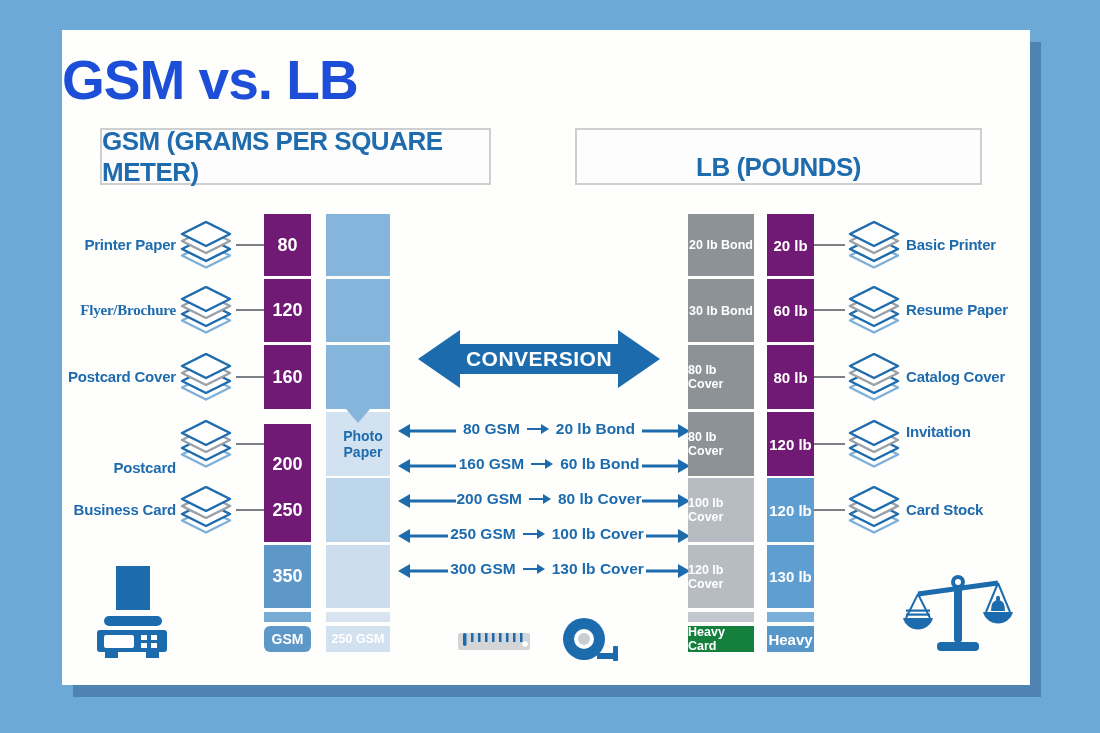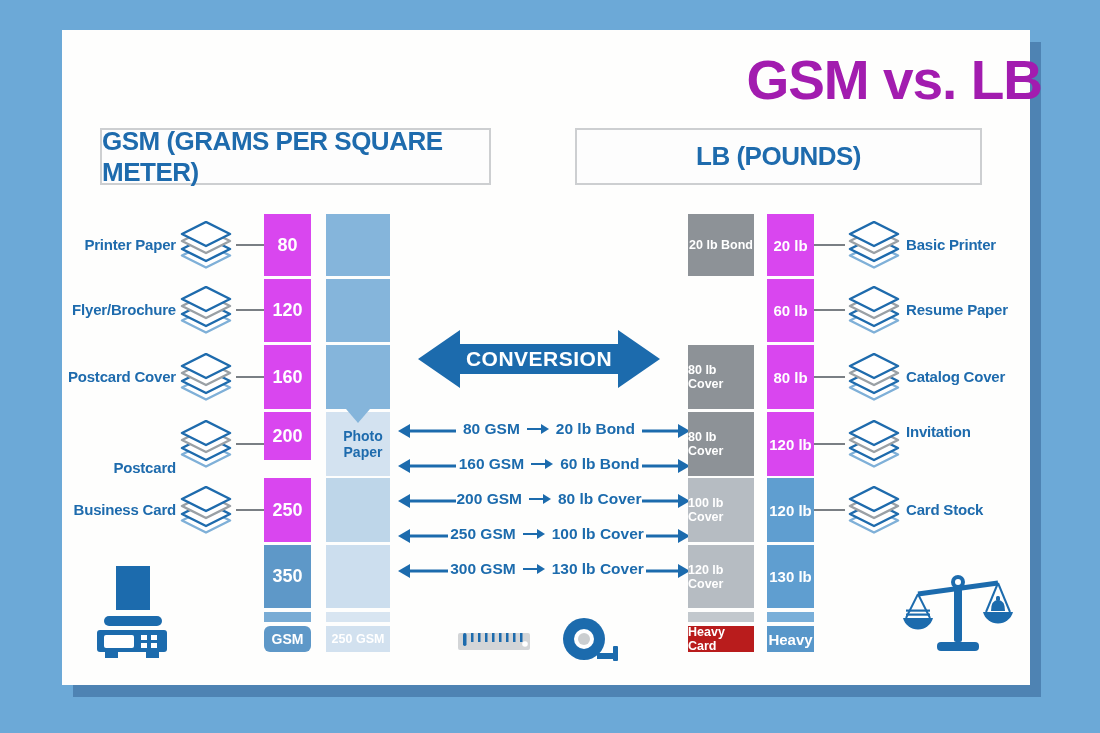--- a/index.html
+++ b/index.html
@@ -7,51 +7,51 @@
     width:1100px;height:733px;position:relative;overflow:hidden;
     background:#6CA9D7;
     font-family:"Liberation Sans", sans-serif;
   }
   .card{
     position:absolute;left:62px;top:30px;width:968px;height:655px;
     background:#FEFEFD;
     box-shadow:11px 12px 0 #4E83B3;
   }
   .title{
-    position:absolute;top:18px;left:0;width:100%;text-align:right;
-    font-size:55px;font-weight:bold;color:#a21caf;letter-spacing:-1px;padding-left:12px;
+    position:absolute;top:18px;left:0;width:100%;text-align:left;
+    font-size:55px;font-weight:bold;color:#1d4ed8;letter-spacing:-1px;
   }
   .hbox{
     position:absolute;top:98px;height:53px;background:#FDFDFD;
     border:2px solid #CDCFD1;display:flex;align-items:center;justify-content:center;
     font-size:26px;font-weight:bold;color:#1E6BAD;letter-spacing:-0.5px;
   }
   .hbox.gsm{left:38px;width:387px;}
-  .hbox.lb{left:513px;width:403px;}
+  .hbox.lb{left:513px;width:403px;align-items:flex-end;}
   .cell{
     position:absolute;display:flex;align-items:center;justify-content:center;
     color:#fff;font-weight:bold;
   }
   .c1{left:202px;width:47px;font-size:18px;}
   .c2{left:264px;width:64px;font-size:13px;}
   .c3{left:626px;width:66px;font-size:12.5px;}
   .c4{left:705px;width:47px;font-size:15px;}
-  .blue-dark{background:#d946ef;}
+  .blue-dark{background:#701a75;}
   .blue-mid{background:#5E98C8;}
   .blue-strip1{background:#79ACD5;}
   .c2-top{background:#85B5DB;}
   .c2-photo{background:#D3E2F0;color:#1E6BAD;font-size:14px;line-height:16px;text-align:center;}
   .c2-5{background:#BED6E9;}
   .c2-6{background:#CCDEEE;}
   .c2-strip{background:#D8E5F1;}
   .c2-footer{background:#D2E1EF;font-size:12.5px;}
   .gray-dark{background:#8D9297;}
   .gray-light{background:#B6BCC2;}
   .gray-strip{background:#C2C8CD;}
-  .gray-footer{background:#b91c1c;font-size:12.5px;}
+  .gray-footer{background:#15803d;font-size:12.5px;}
   .lb-light{background:#5F9ED0;}
   .lb-strip{background:#79AFD9;}
   .lb-footer{background:#5897CA;}
   .notch{
     position:absolute;left:284px;top:379px;width:0;height:0;
     border-left:12px solid transparent;border-right:12px solid transparent;
     border-top:14px solid #85B5DB;
   }
   .side-label{
     position:absolute;height:20px;line-height:20px;
@@ -89,21 +89,21 @@
   <div class="title">GSM vs. LB</div>
 
   <div class="hbox gsm">
     <span>GSM (GRAMS PER SQUARE METER)</span>
   </div>
   <div class="hbox lb">
     <span>LB (POUNDS)</span>
   </div>
 
   <div class="side-label left" style="top:205px;">Printer Paper</div>
-  <div class="side-label left" style="top:270px;">Flyer/Brochure</div>
+  <div class="side-label left" style="top:270px;font-family:Liberation Serif, serif;">Flyer/Brochure</div>
   <div class="side-label left" style="top:337px;">Postcard Cover</div>
   <div class="side-label left" style="top:428px;">Postcard</div>
   <div class="side-label left" style="top:470px;">Business Card</div>
 
   <svg class="stack-icon left" style="top:191px;" viewBox="0 0 52 48">
       <g fill="#fff" stroke-width="2.5" stroke-linejoin="round">
         <polygon points="26,24 50,36 26,48 2,36" stroke="#7FB0D8" transform="translate(0,-1.5)"></polygon>
         <polygon points="26,16 50,28 26,40 2,28" stroke="#1E6BAD"></polygon>
         <polygon points="26,8 50,20 26,32 2,20" stroke="#9AA0A5"></polygon>
         <polygon points="26,1 50,13 26,25 2,13" stroke="#1E6BAD"></polygon>
@@ -144,21 +144,21 @@
 
   <div class="connector left" style="top:214px;"></div>
   <div class="connector left" style="top:279px;"></div>
   <div class="connector left" style="top:346px;"></div>
   <div class="connector left" style="top:413px;"></div>
   <div class="connector left" style="top:479px;"></div>
 
   <div class="cell c1 blue-dark" style="top:184px;height:62px;">80</div>
   <div class="cell c1 blue-dark" style="top:249px;height:63px;">120</div>
   <div class="cell c1 blue-dark" style="top:315px;height:64px;">160</div>
-  <div class="cell c1 blue-dark" style="top:382px;height:48px;">200</div>
+  <div class="cell c1 blue-dark" style="top:394px;height:80px;">200</div>
   <div class="cell c1 blue-dark" style="top:448px;height:64px;">250</div>
   <div class="cell c1 blue-mid" style="top:515px;height:63px;">350</div>
   <div class="cell c1 blue-strip1" style="top:582px;height:10px;"></div>
   <div class="cell c1 blue-mid" style="top:596px;height:26px;font-size:14px;border-radius:6px;">GSM</div>
 
   <div class="cell c2 c2-top" style="top:184px;height:62px;"></div>
   <div class="cell c2 c2-top" style="top:249px;height:63px;"></div>
   <div class="cell c2 c2-top" style="top:315px;height:64px;"></div>
   <div class="cell c2 c2-photo" style="top:382px;height:64px;">
       <span style="width:44px;margin-left:10px;">Photo Paper</span>
@@ -261,20 +261,21 @@
         </svg>
         <span>130 lb Cover</span>
       </div>
     <svg width="44" height="14" viewBox="0 0 44 14">
         <rect x="0" y="5.5" width="33" height="3" fill="#1C6BAD"></rect>
         <polygon points="44,7 32,0 32,14" fill="#1C6BAD"></polygon>
       </svg>
   </div>
 
   <div class="cell c3 gray-dark" style="top:184px;height:62px;">20 lb Bond</div>
+  <div class="cell c3 gray-dark" style="top:249px;height:63px;">30 lb Bond</div>
   <div class="cell c3 gray-dark" style="top:315px;height:64px;">80 lb Cover</div>
   <div class="cell c3 gray-dark" style="top:382px;height:64px;">80 lb Cover</div>
   <div class="cell c3 gray-light" style="top:448px;height:64px;">100 lb Cover</div>
   <div class="cell c3 gray-light" style="top:515px;height:63px;">120 lb Cover</div>
   <div class="cell c3 gray-strip" style="top:582px;height:10px;"></div>
   <div class="cell c3 gray-footer" style="top:596px;height:26px;">Heavy Card</div>
 
   <div class="cell c4 blue-dark" style="top:184px;height:62px;">20 lb</div>
   <div class="cell c4 blue-dark" style="top:249px;height:63px;">60 lb</div>
   <div class="cell c4 blue-dark" style="top:315px;height:64px;">80 lb</div>

